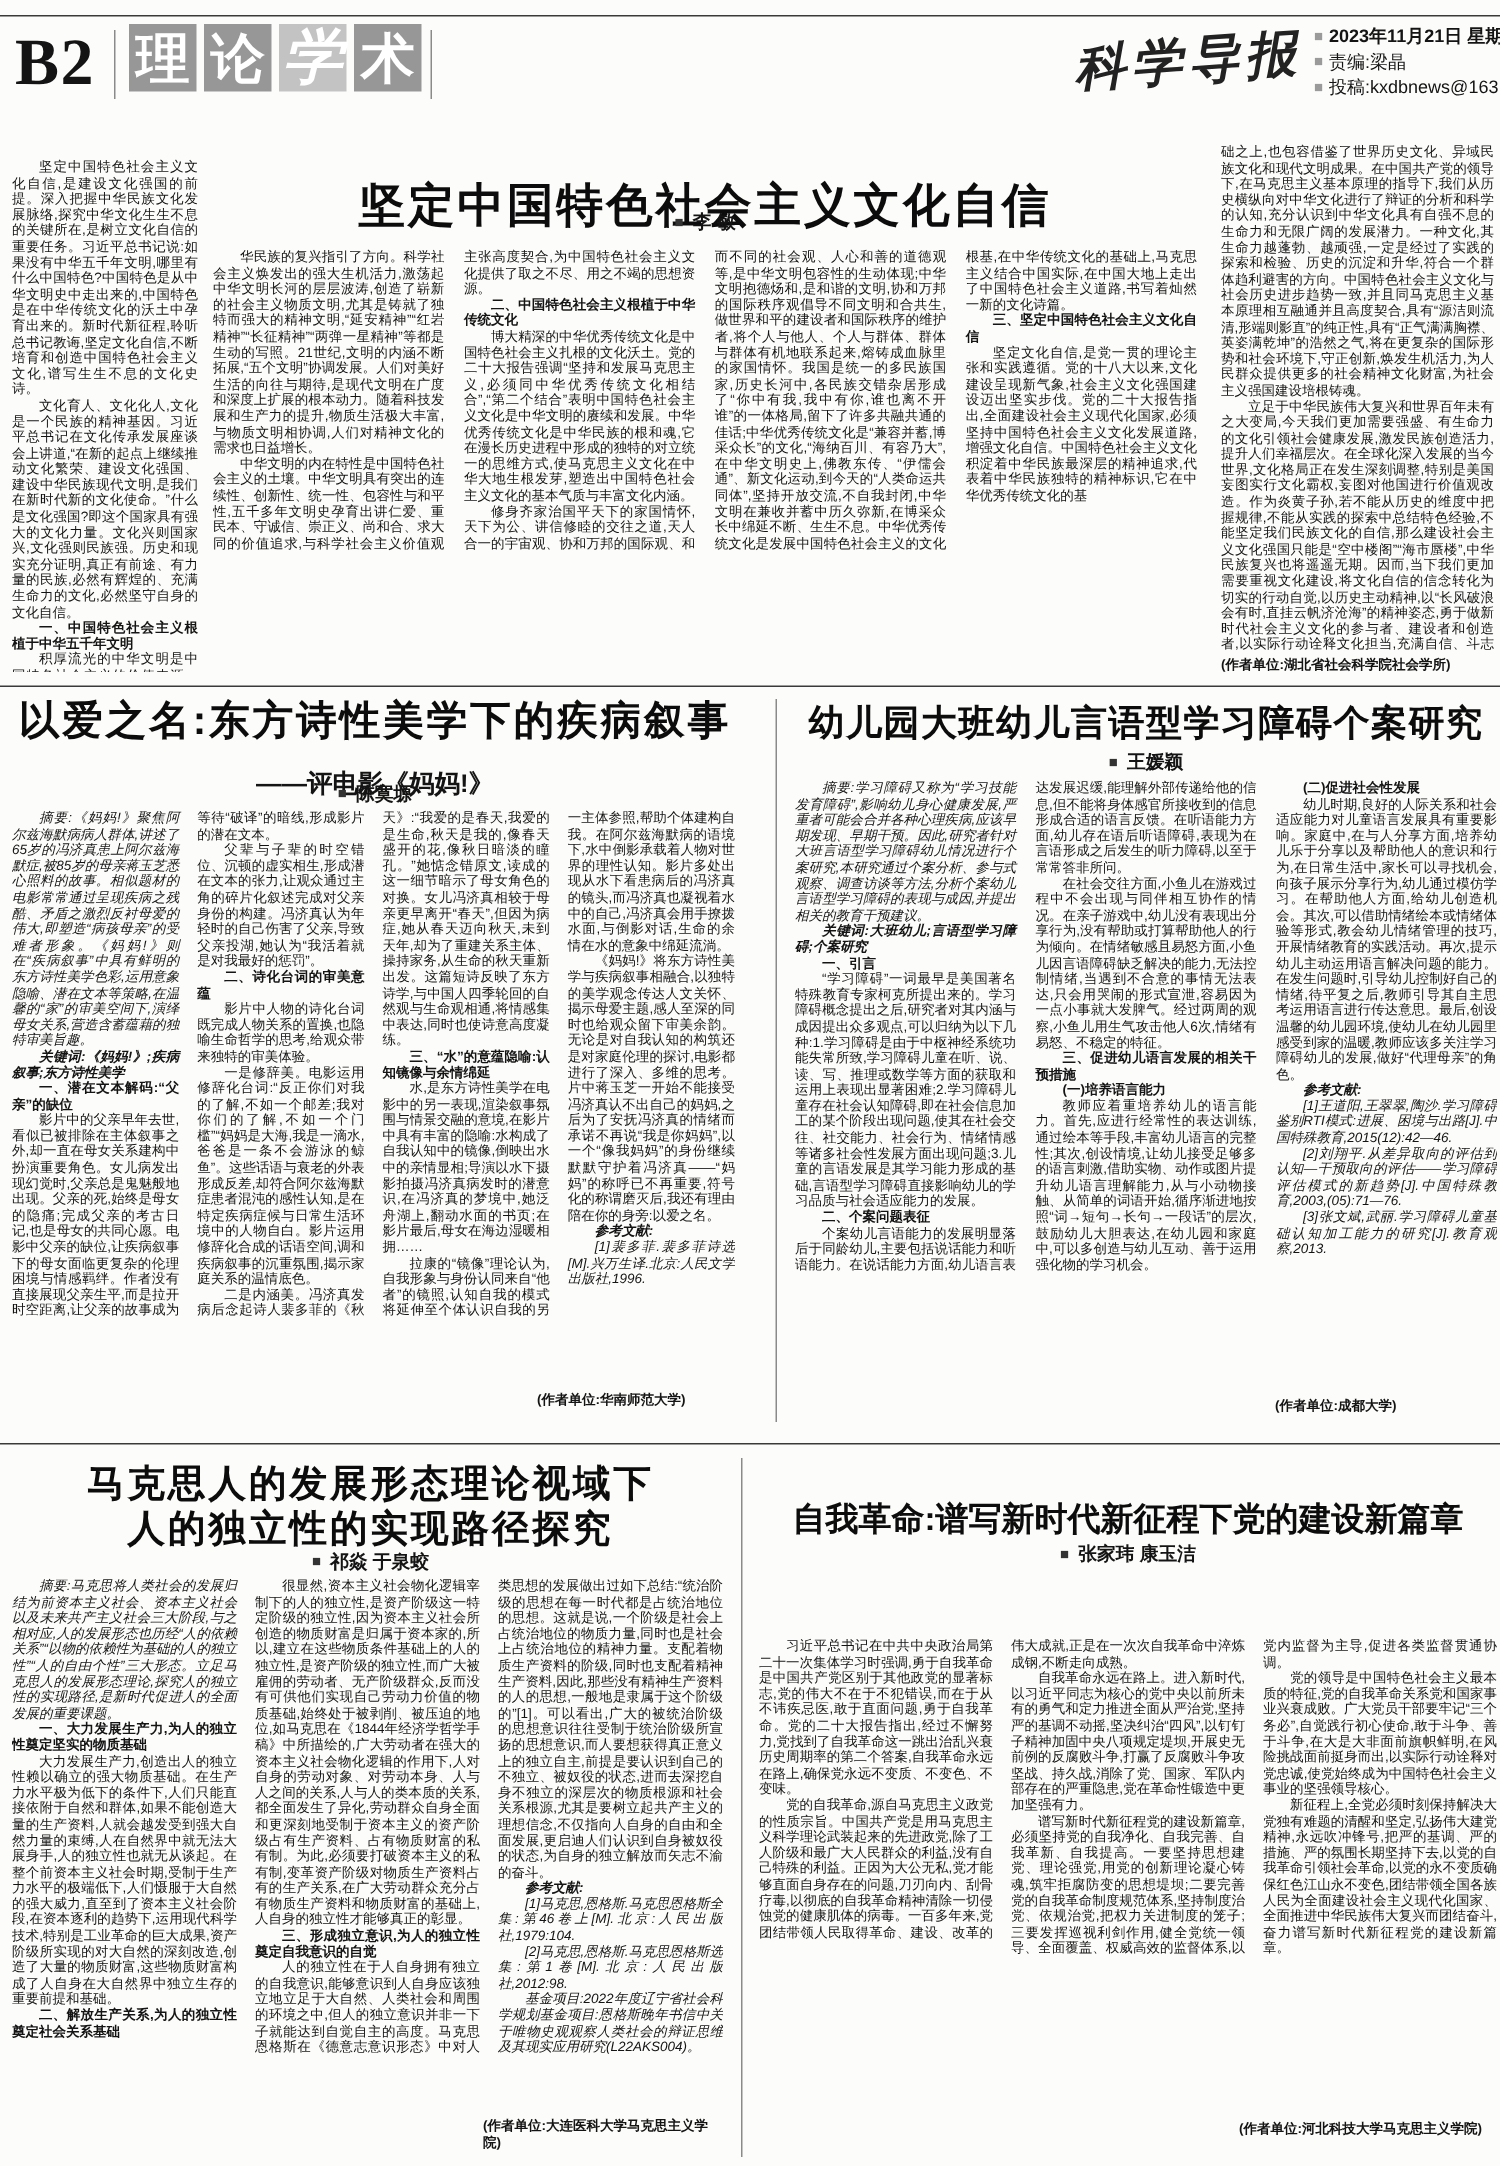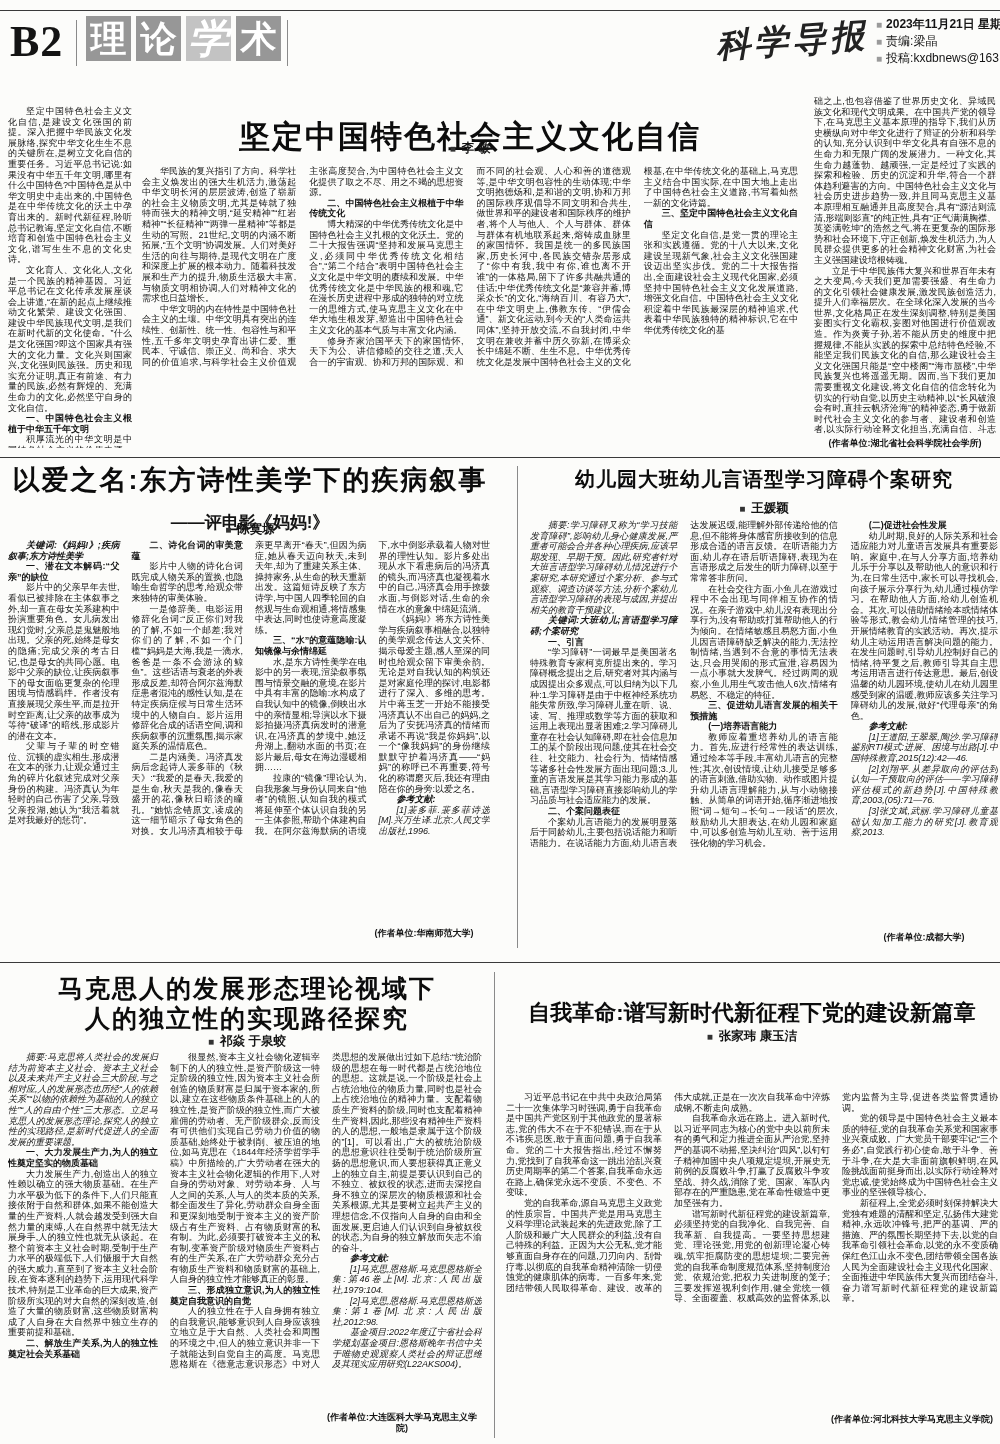--- a/index.html
+++ b/index.html
@@ -30,21 +30,21 @@
   .para.kw{font-weight:700;}
   .para.refh{font-weight:700;}
   .para.h{font-weight:700;text-indent:2em;}
   .para.h2{font-weight:700;text-indent:2em;}
   .art-title{position:absolute;text-align:center;font-weight:900;letter-spacing:2px;
              white-space:nowrap;color:#0c0c0c;}
   .subtitle{position:absolute;text-align:center;font-weight:600;}
   .byline{position:absolute;display:flex;justify-content:center;align-items:center;gap:6px;
           font-weight:700;font-size:12.5px;}
   .byline .sq{font-size:10px;color:#333;}
-  .attrib{position:absolute;font-size:9px;font-weight:700;text-align:center;line-height:11px;}
+  .attrib{position:absolute;font-size:9px;font-weight:700;text-align:left;line-height:11px;}
 </style>
 </head>
 <body>
 
 <div id="page">
 
   <div class="hline" style="left:0;top:10px;width:1000px;"></div>
   <div id="pageno">B2</div>
   <div class="vline" style="left:76px;top:20px;height:46px;"></div>
   <div id="mboxes">
@@ -98,40 +98,41 @@
 
   <div class="hline" style="left:0;top:457px;width:1000px;"></div>
 
   <div class="art-title" style="left:0;top:462px;width:500px;font-size:27px;">以爱之名:东方诗性美学下的疾病叙事</div>
   <div class="subtitle" style="left:0;top:499px;width:500px;font-size:17px;margin-top:12px;">——评电影《妈妈!》</div>
   <div class="byline" style="left:0;top:521px;width:500px;">
     <span class="sq">■</span>
     <span>陈寞塬</span>
   </div>
   <div class="cols" style="left:8px;top:540px;width:482px;height:384px;column-count:4;column-gap:12px;">
+      <div class="para abs">摘要:《妈妈!》聚焦阿尔兹海默病病人群体,讲述了65岁的冯济真患上阿尔兹海默症,被85岁的母亲蒋玉芝悉心照料的故事。相似题材的电影常常通过呈现疾病之残酷、矛盾之激烈反衬母爱的伟大,即塑造“病孩母亲”的受难者形象。《妈妈!》则在“疾病叙事”中具有鲜明的东方诗性美学色彩,运用意象隐喻、潜在文本等策略,在温馨的“家”的审美空间下,演绎母女关系,营造含蓄蕴藉的独特审美旨趣。</div>
       <div class="para kw">关键词:《妈妈!》;疾病叙事;东方诗性美学</div>
       <div class="para h">一、潜在文本解码:“父亲”的缺位</div>
       <div class="para p">影片中的父亲早年去世,看似已被排除在主体叙事之外,却一直在母女关系建构中扮演重要角色。女儿病发出现幻觉时,父亲总是鬼魅般地出现。父亲的死,始终是母女的隐痛;完成父亲的考古日记,也是母女的共同心愿。电影中父亲的缺位,让疾病叙事下的母女面临更复杂的伦理困境与情感羁绊。作者没有直接展现父亲生平,而是拉开时空距离,让父亲的故事成为等待“破译”的暗线,形成影片的潜在文本。</div>
       <div class="para p">父辈与子辈的时空错位、沉顿的虚实相生,形成潜在文本的张力,让观众通过主角的碎片化叙述完成对父亲身份的构建。冯济真认为年轻时的自己伤害了父亲,导致父亲投湖,她认为“我活着就是对我最好的惩罚”。</div>
       <div class="para h">二、诗化台词的审美意蕴</div>
       <div class="para p">影片中人物的诗化台词既完成人物关系的置换,也隐喻生命哲学的思考,给观众带来独特的审美体验。</div>
       <div class="para p">一是修辞美。电影运用修辞化台词:“反正你们对我的了解,不如一个邮差;我对你们的了解,不如一个门槛”“妈妈是大海,我是一滴水,爸爸是一条不会游泳的鲸鱼”。这些话语与衰老的外表形成反差,却符合阿尔兹海默症患者混沌的感性认知,是在特定疾病症候与日常生活环境中的人物自白。影片运用修辞化合成的话语空间,调和疾病叙事的沉重氛围,揭示家庭关系的温情底色。</div>
       <div class="para p">二是内涵美。冯济真发病后念起诗人裴多菲的《秋天》:“我爱的是春天,我爱的是生命,秋天是我的,像春天盛开的花,像秋日暗淡的瞳孔。”她惦念错原文,读成的这一细节暗示了母女角色的对换。女儿冯济真相较于母亲更早离开“春天”,但因为病症,她从春天迈向秋天,未到天年,却为了重建关系主体、操持家务,从生命的秋天重新出发。这篇短诗反映了东方诗学,与中国人四季轮回的自然观与生命观相通,将情感集中表达,同时也使诗意高度凝练。</div>
       <div class="para h">三、“水”的意蕴隐喻:认知镜像与余情绵延</div>
       <div class="para p">水,是东方诗性美学在电影中的另一表现,渲染叙事氛围与情景交融的意境,在影片中具有丰富的隐喻:水构成了自我认知中的镜像,倒映出水中的亲情显相;导演以水下摄影拍摄冯济真病发时的潜意识,在冯济真的梦境中,她泛舟湖上,翻动水面的书页;在影片最后,母女在海边湿暖相拥……</div>
       <div class="para p">拉康的“镜像”理论认为,自我形象与身份认同来自“他者”的镜照,认知自我的模式将延伸至个体认识自我的另一主体参照,帮助个体建构自我。在阿尔兹海默病的语境下,水中倒影承载着人物对世界的理性认知。影片多处出现从水下看患病后的冯济真的镜头,而冯济真也凝视着水中的自己,冯济真会用手撩拨水面,与倒影对话,生命的余情在水的意象中绵延流淌。</div>
       <div class="para p">《妈妈!》将东方诗性美学与疾病叙事相融合,以独特的美学观念传达人文关怀、揭示母爱主题,感人至深的同时也给观众留下审美余韵。无论是对自我认知的构筑还是对家庭伦理的探讨,电影都进行了深入、多维的思考。片中蒋玉芝一开始不能接受冯济真认不出自己的妈妈,之后为了安抚冯济真的情绪而承诺不再说“我是你妈妈”,以一个“像我妈妈”的身份继续默默守护着冯济真——“妈妈”的称呼已不再重要,符号化的称谓磨灭后,我还有理由陪在你的身旁:以爱之名。</div>
       <div class="para refh">参考文献:</div>
       <div class="para ref">[1]裴多菲.裴多菲诗选[M].兴万生译.北京:人民文学出版社,1996.</div>
     </div>
   <div class="attrib" style="left:358px;top:928px;width:132px;">(作者单位:华南师范大学)</div>
 
   <div class="vline" style="left:517px;top:466px;height:482px;"></div>
 
-  <div class="art-title" style="left:530px;top:466px;width:468px;font-size:20px;letter-spacing:1px;">幼儿园大班幼儿言语型学习障碍个案研究</div>
+  <div class="art-title" style="left:530px;top:466px;width:468px;font-size:24px;letter-spacing:1px;">幼儿园大班幼儿言语型学习障碍个案研究</div>
   <div class="byline" style="left:530px;top:500px;width:468px;">
     <span class="sq">■</span>
     <span>王媛颖</span>
   </div>
   <div class="cols" style="left:530px;top:520px;width:468px;height:408px;column-count:3;column-gap:13px;">
       <div class="para abs">摘要:学习障碍又称为“学习技能发育障碍”,影响幼儿身心健康发展,严重者可能会合并各种心理疾病,应该早期发现、早期干预。因此,研究者针对大班言语型学习障碍幼儿情况进行个案研究,本研究通过个案分析、参与式观察、调查访谈等方法,分析个案幼儿言语型学习障碍的表现与成因,并提出相关的教育干预建议。</div>
       <div class="para kw">关键词:大班幼儿;言语型学习障碍;个案研究</div>
       <div class="para h">一、引言</div>
       <div class="para p">“学习障碍”一词最早是美国著名特殊教育专家柯克所提出来的。学习障碍概念提出之后,研究者对其内涵与成因提出众多观点,可以归纳为以下几种:1.学习障碍是由于中枢神经系统功能失常所致,学习障碍儿童在听、说、读、写、推理或数学等方面的获取和运用上表现出显著困难;2.学习障碍儿童存在社会认知障碍,即在社会信息加工的某个阶段出现问题,使其在社会交往、社交能力、社会行为、情绪情感等诸多社会性发展方面出现问题;3.儿童的言语发展是其学习能力形成的基础,言语型学习障碍直接影响幼儿的学习品质与社会适应能力的发展。</div>
       <div class="para h">二、个案问题表征</div>

